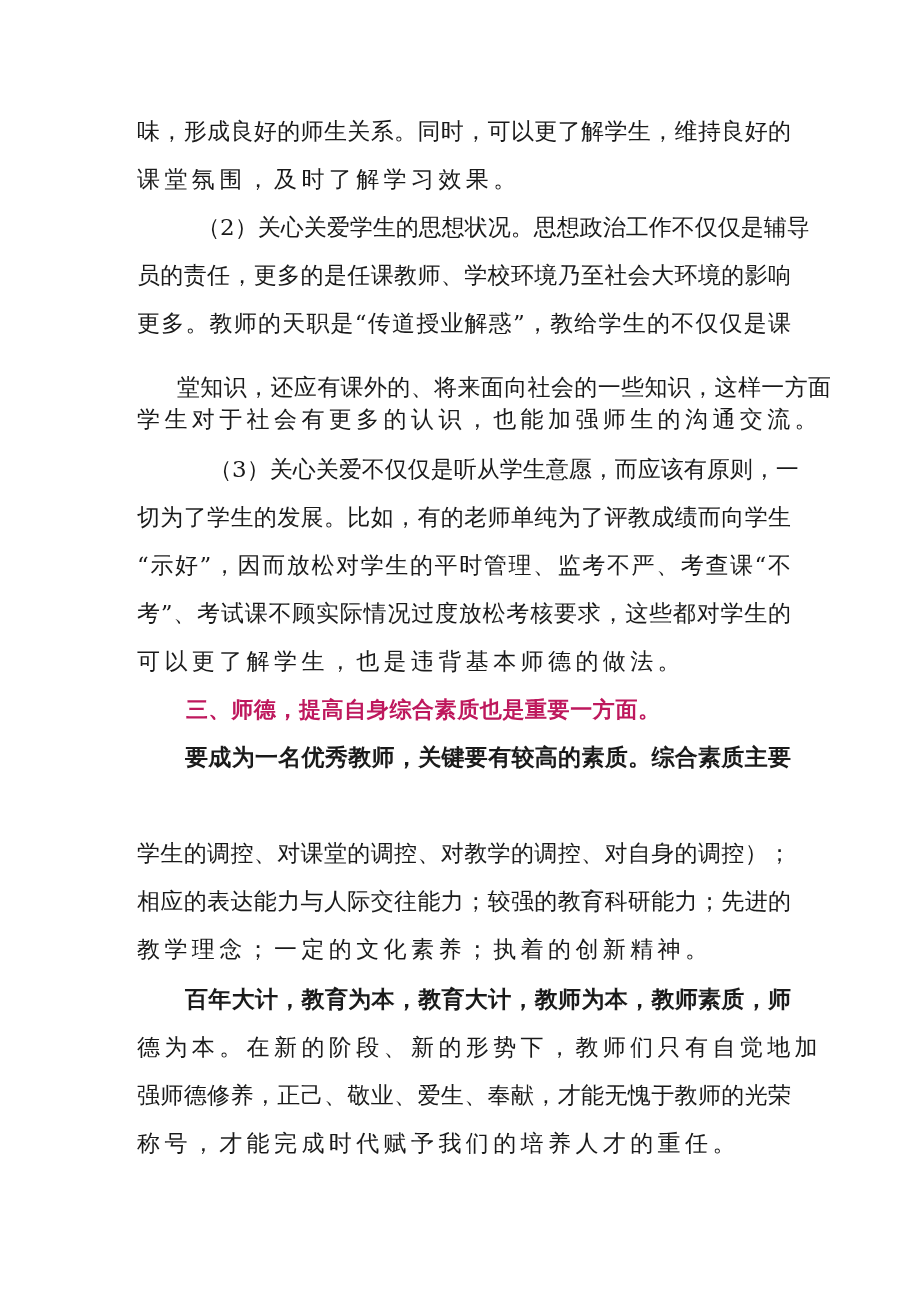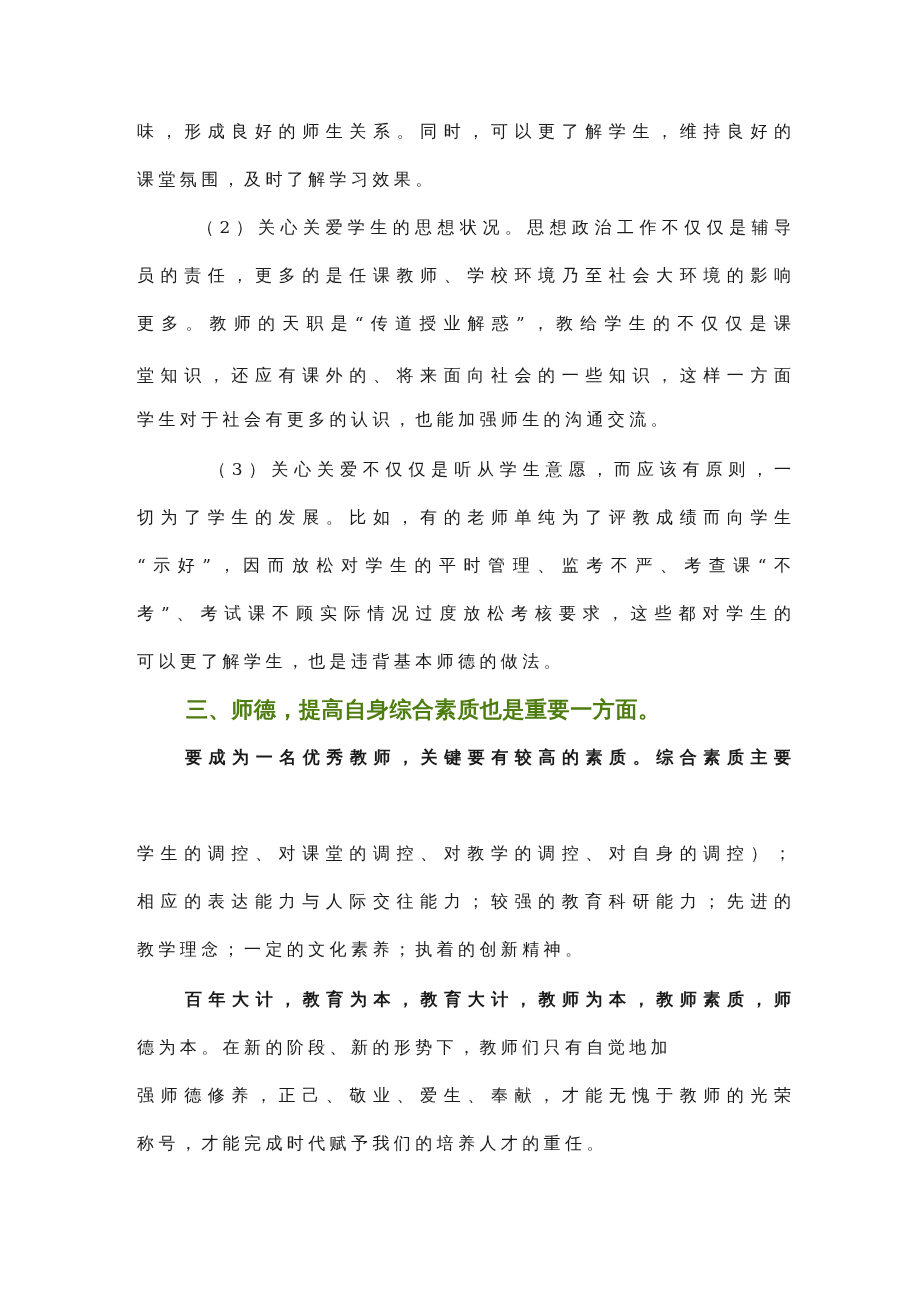--- a/index.html
+++ b/index.html
@@ -21,21 +21,21 @@
       top: 0;
       width: 920px;
       height: 1301px;
       background: #ffffff;
     }
     .line {
       position: absolute;
       left: 137px;
       width: 654px;
       height: 30px;
-      font-size: 17px;
+      font-size: 23px;
       line-height: 30px;
       white-space: nowrap;
       letter-spacing: 4.4px;
       overflow: visible;
     }
     .line.justify {
       text-align: justify;
       text-align-last: justify;
       letter-spacing: 0;
     }
@@ -45,35 +45,35 @@
     .heading {
       position: absolute;
       left: 186px;
       height: 32px;
       font-family: "DejaVu Sans", "Liberation Sans", sans-serif;
       font-weight: bold;
       font-size: 22px;
       line-height: 32px;
       letter-spacing: 0.6px;
       white-space: nowrap;
-      color: #4d7c0f;
+      color: #be185d;
     }
   </style>
 </head>
 <body>
 
 <div class="page">
 
   <div class="line justify" style="top:116px;">味，形成良好的师生关系。同时，可以更了解学生，维持良好的</div>
   <div class="line" style="top:164px;">课堂氛围，及时了解学习效果。</div>
 
   <div class="line justify indent3" style="top:212px;">（2）关心关爱学生的思想状况。思想政治工作不仅仅是辅导</div>
   <div class="line justify" style="top:260px;">员的责任，更多的是任课教师、学校环境乃至社会大环境的影响</div>
   <div class="line justify" style="top:308px;">更多。教师的天职是“传道授业解惑”，教给学生的不仅仅是课</div>
-  <div class="line justify" style="top:360px;">堂知识，还应有课外的、将来面向社会的一些知识，这样一方面</div>
+  <div class="line justify" style="top:372px;margin-left:40px;">堂知识，还应有课外的、将来面向社会的一些知识，这样一方面</div>
   <div class="line" style="top:404px;">学生对于社会有更多的认识，也能加强师生的沟通交流。</div>
 
   <div class="line justify indent4" style="top:454px;">（3）关心关爱不仅仅是听从学生意愿，而应该有原则，一</div>
   <div class="line justify" style="top:502px;">切为了学生的发展。比如，有的老师单纯为了评教成绩而向学生</div>
   <div class="line justify" style="top:550px;">“示好”，因而放松对学生的平时管理、监考不严、考查课“不</div>
   <div class="line justify" style="top:598px;">考”、考试课不顾实际情况过度放松考核要求，这些都对学生的</div>
   <div class="line" style="top:646px;">可以更了解学生，也是违背基本师德的做法。</div>
 
   <div class="heading" style="top:694px;">三、师德，提高自身综合素质也是重要一方面。</div>
 

